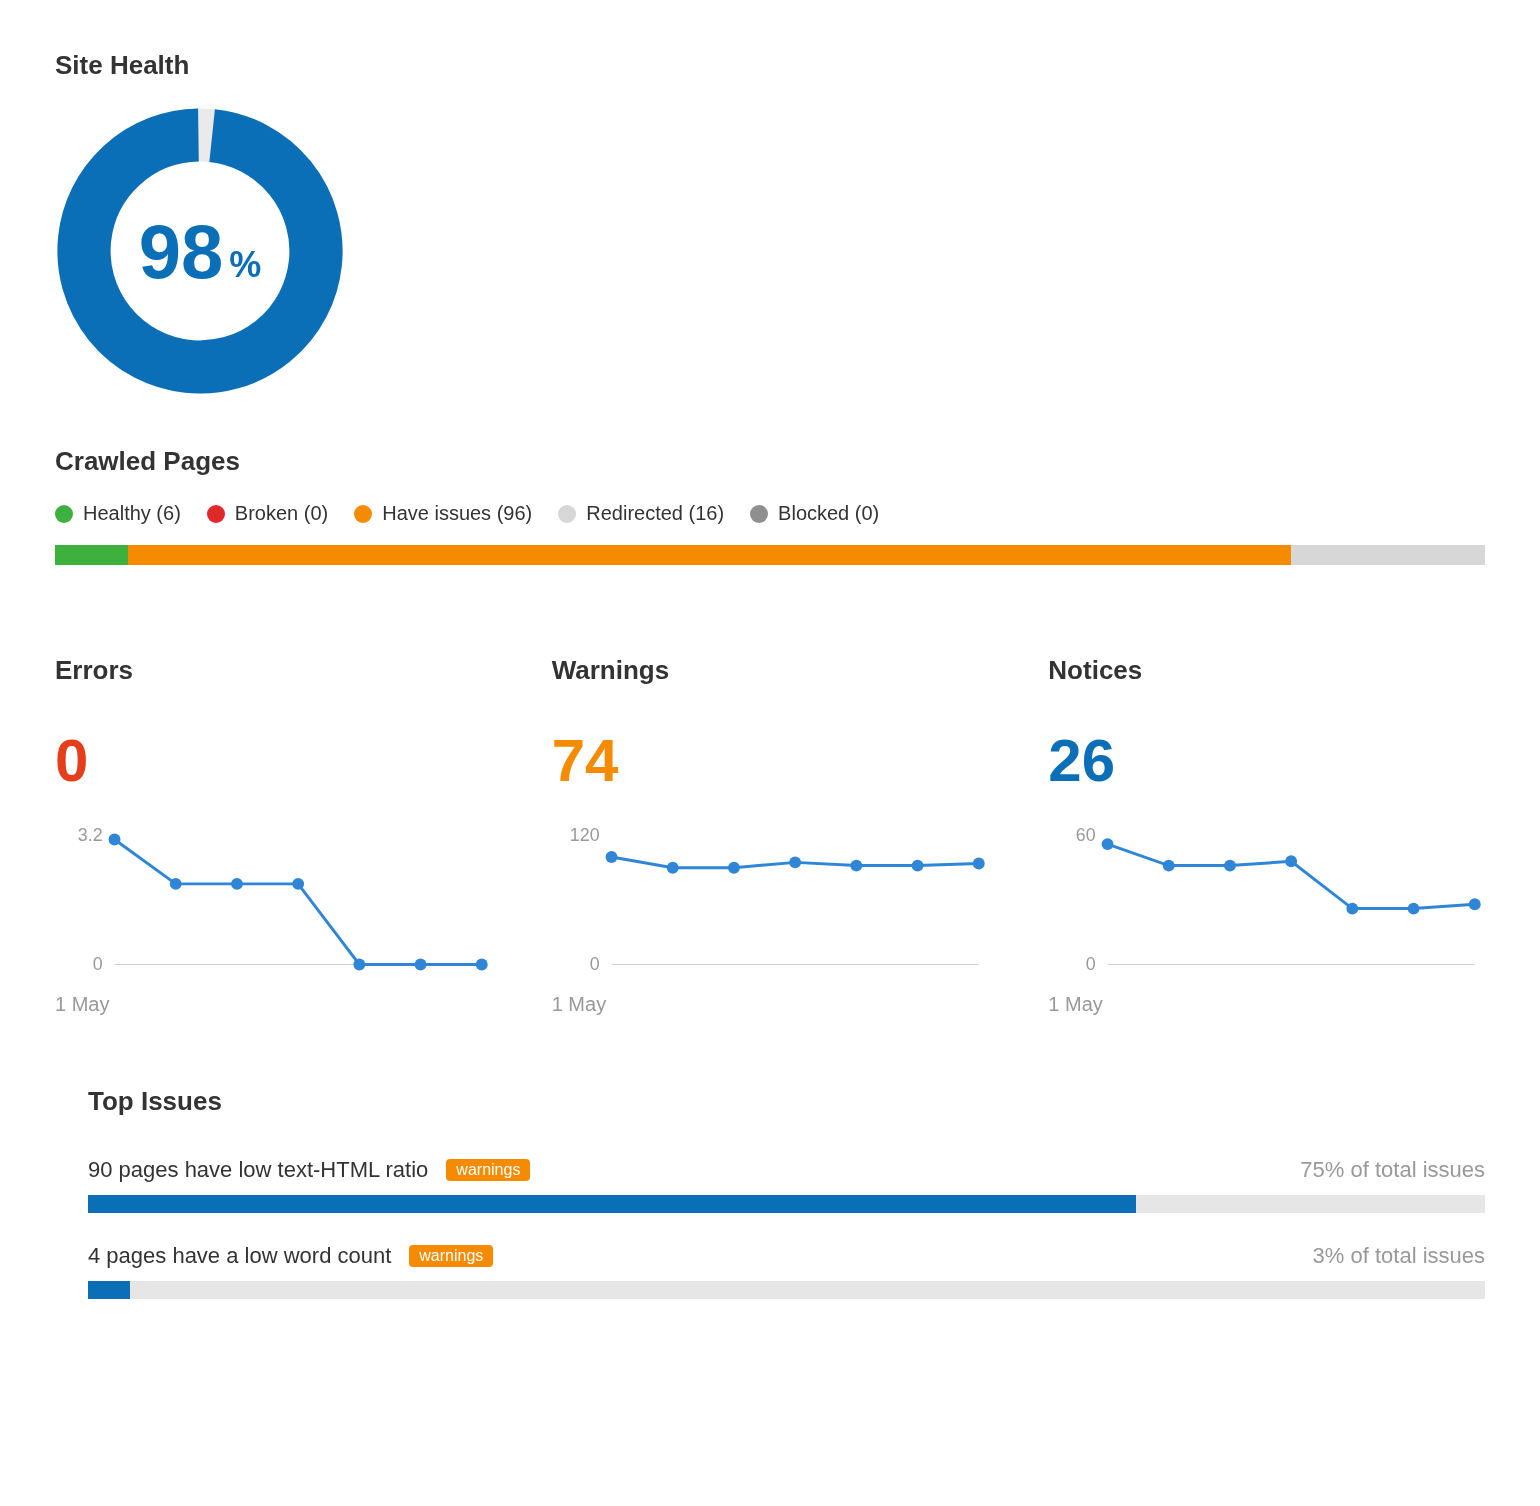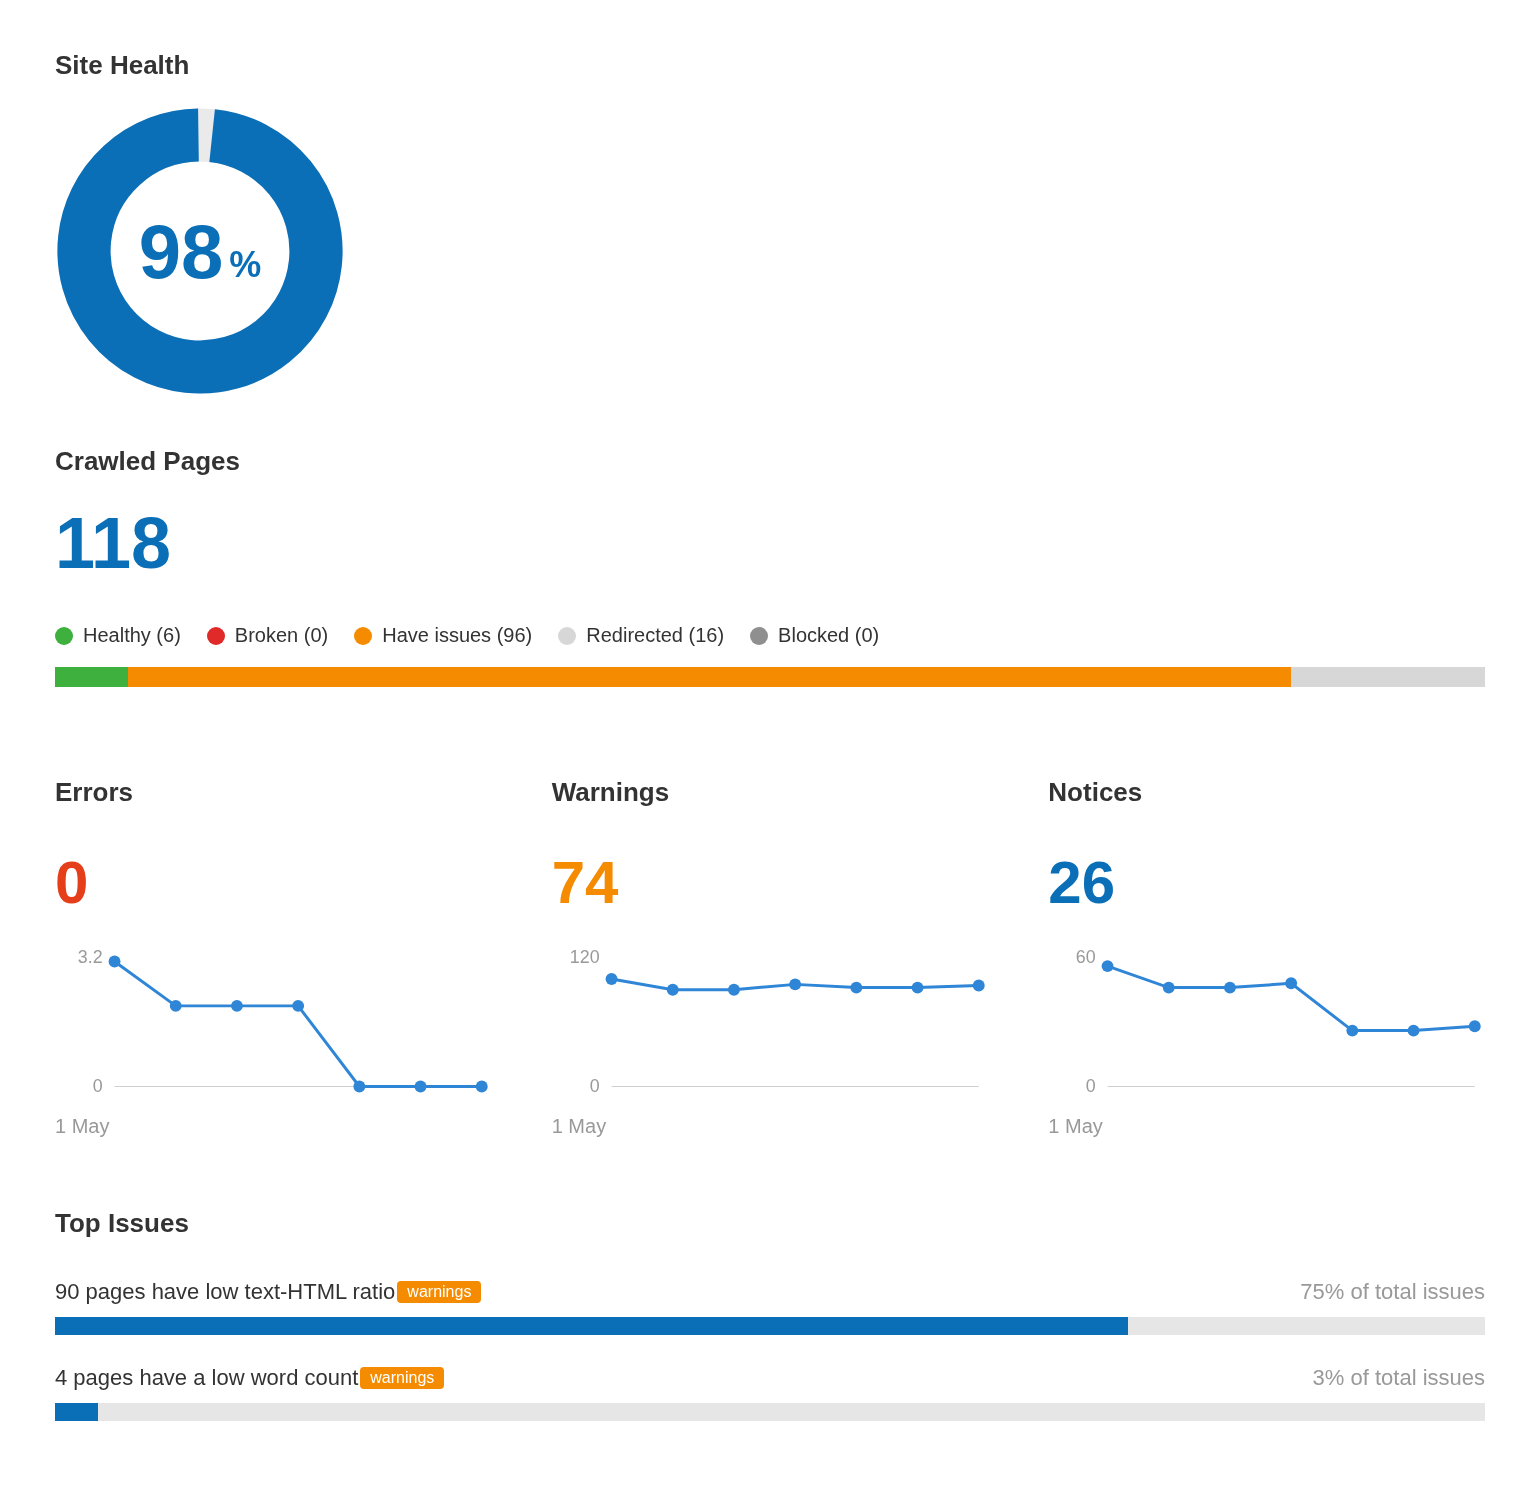--- a/index.html
+++ b/index.html
@@ -43,24 +43,24 @@
   .mid-row { display: flex; gap: 60px; margin-top: 90px; }
   .mini { flex: 1; }
   .mini-title { font-size: 26px; font-weight: 700; color: #333; }
   .mini-num { font-size: 60px; font-weight: 700; margin-top: 40px; margin-bottom: 20px; }
   .errors-col .mini-num { color: #e53e1b; }
   .warnings-col .mini-num { color: #f48b00; }
   .notices-col .mini-num { color: #0b6fb8; }
   .sparkline { width: 100%; height: 170px; }
   .spark-x-label { text-align: left; font-size: 20px; color: #999; margin-top: 4px; }
 
-  .top-issues { margin-top: 70px; }
+  .top-issues { margin-top: 70px; margin-left: 33px; }
   .ti-title { font-size: 26px; font-weight: 700; margin-bottom: 40px; }
   .issue { margin-bottom: 30px; }
-  .issue-head { display: flex; align-items: center; gap: 2px; margin-bottom: 12px; }
+  .issue-head { display: flex; align-items: center; gap: 18px; margin-bottom: 12px; }
   .issue-label { font-size: 22px; color: #333; }
   .issue-tag {
     font-size: 16px; color: #fff; padding: 2px 10px; border-radius: 4px;
   }
   .tag-warn { background: #f48b00; }
   .tag-notice { background: #3d8fd6; }
   .issue-pct { margin-left: auto; font-size: 22px; color: #999; }
   .issue-bar { width: 100%; height: 18px; background: #e6e6e6; }
   .issue-fill { height: 100%; background: #0b6fb8; min-width: 4px; }
 </style>
@@ -77,21 +77,20 @@
       </svg>
       <div class="donut-center">
         <span class="num">98</span>
         <span class="pct">%</span>
       </div>
     </div>
   </div>
 
   <div class="crawled">
     <div class="panel-title">Crawled Pages</div>
-    <div class="crawled-num">118</div>
     <div class="legend" id="crawled-legend">
         <div class="legend-item">
           <span class="swatch" style="background: rgb(61, 176, 61);"></span>
           <span>Healthy (6)</span>
         </div>
         <div class="legend-item">
           <span class="swatch" style="background: rgb(224, 41, 41);"></span>
           <span>Broken (0)</span>
         </div>
         <div class="legend-item">

